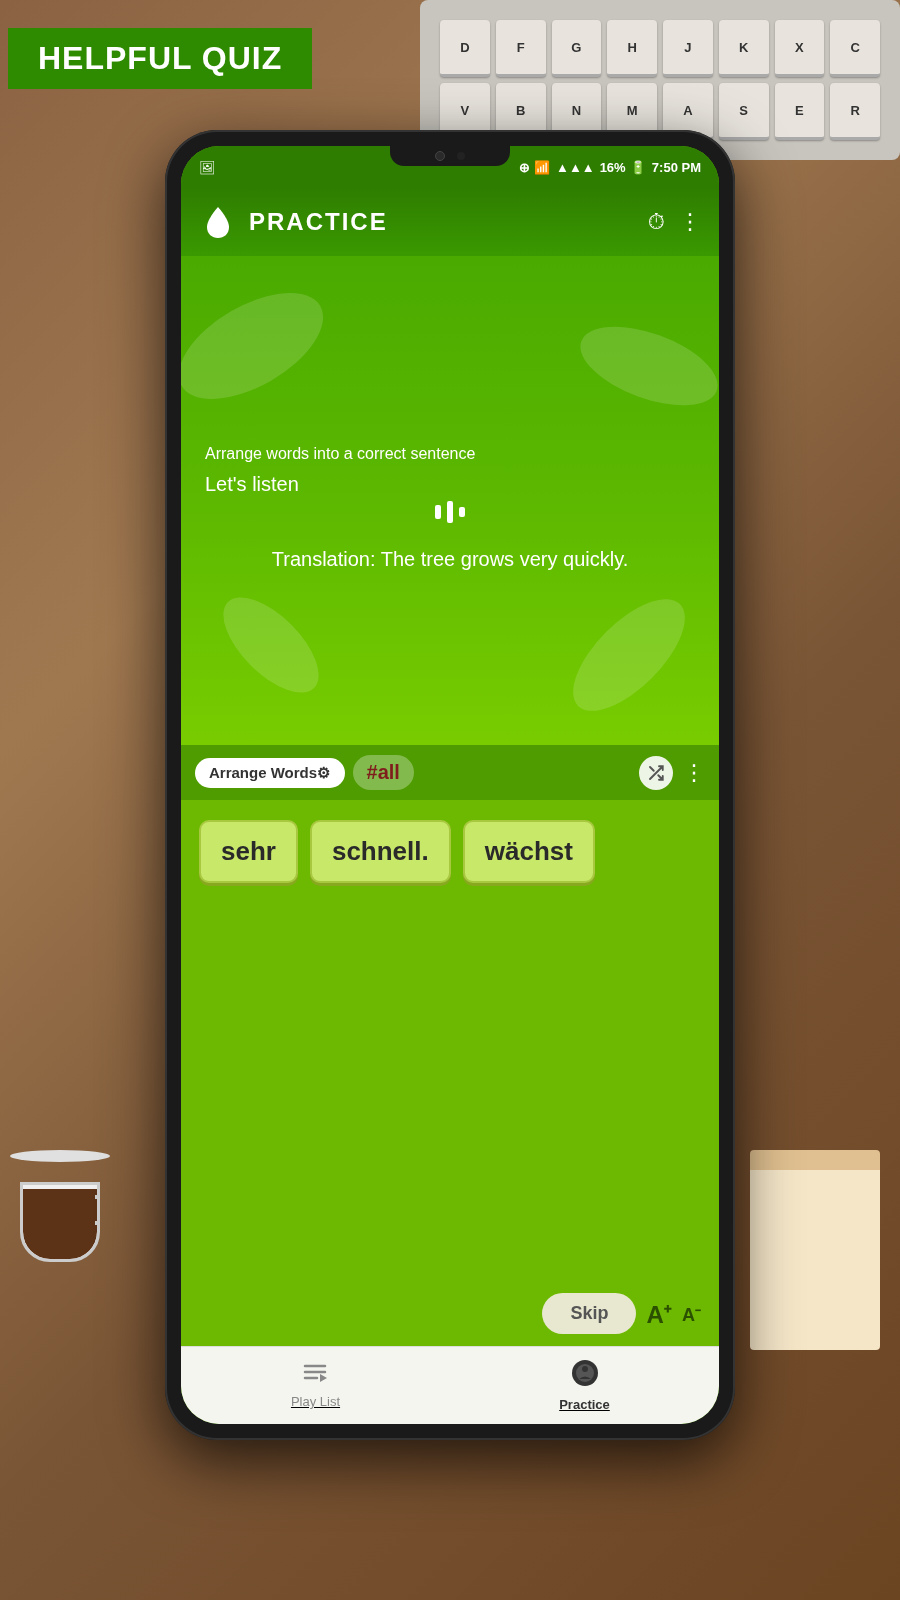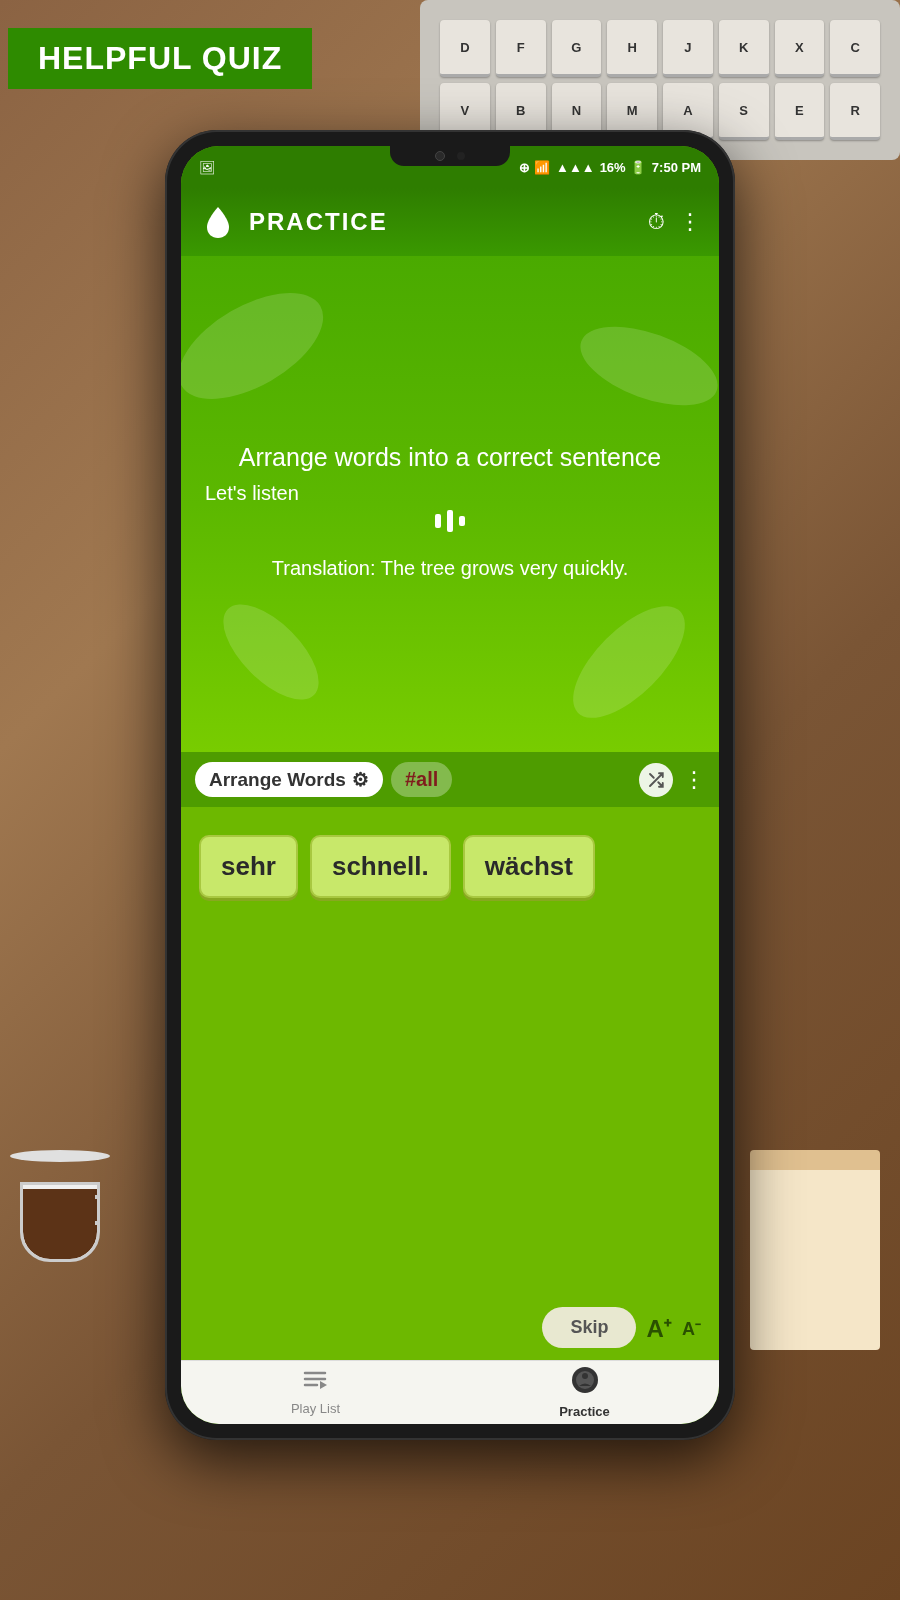--- a/index.html
+++ b/index.html
@@ -224,23 +224,22 @@
     }
 
     
     .leaf-pattern {
       position: absolute;
       opacity: 0.15;
       z-index: 0;
     }
 
     .quiz-instruction {
-      text-align: center;
-      color: white;
-      font-size: 25px;
+      color: white;
+      font-size: 16px;
       margin-bottom: 10px;
       z-index: 1;
       position: relative;
     }
     .quiz-listen {
       text-align: left;
       color: white;
       font-size: 20px;
       margin-bottom: 1px;
       z-index: 1;
@@ -268,26 +267,25 @@
       padding: 10px 14px;
       display: flex;
       align-items: center;
       gap: 8px;
       flex-shrink: 0;
     }
     .mode-chip {
       background: white;
       border-radius: 20px;
       padding: 6px 14px;
-      font-size: 19px;
+      font-size: 15px;
       font-weight: 600;
       color: #333;
       display: flex;
       align-items: center;
-      gap: 6px;
     }
     .mode-chip-hash {
       background: rgba(255,255,255,0.3);
       border-radius: 20px;
       padding: 6px 14px;
       font-size: 20px;
       font-weight: 600;
       color: #7f1d1d;
     }
     .mode-bar-right {
@@ -330,21 +328,20 @@
     .word-tile {
       background: #c8e86a;
       border: 2px solid #a8c840;
       border-radius: 10px;
       padding: 14px 20px;
       font-size: 26px;
       font-weight: 700;
       color: #2a2a2a;
       cursor: pointer;
       box-shadow: 0 3px 0 #88a820;
-      margin-top: 8px;
     }
 
     
     .bottom-controls {
       background: #6db800;
       padding: 10px 18px 12px;
       display: flex;
       align-items: center;
       justify-content: flex-end;
       gap: 10px;
@@ -369,26 +366,27 @@
       cursor: pointer;
       display: flex;
       align-items: center;
     }
     .font-plus { font-size: 24px; }
     .font-minus { font-size: 18px; }
 
     
     .bottom-nav {
       background: #f5f5f0;
-      height: 64px;
+      height: 78px;
       display: flex;
       align-items: center;
       justify-content: center;
       flex-shrink: 0;
       border-top: 1px solid #ddd;
+      text-decoration: underline;
     }
     .nav-item {
       display: flex;
       flex-direction: column;
       align-items: center;
       gap: 4px;
       cursor: pointer;
       flex: 1;
     }
     .nav-icon {

